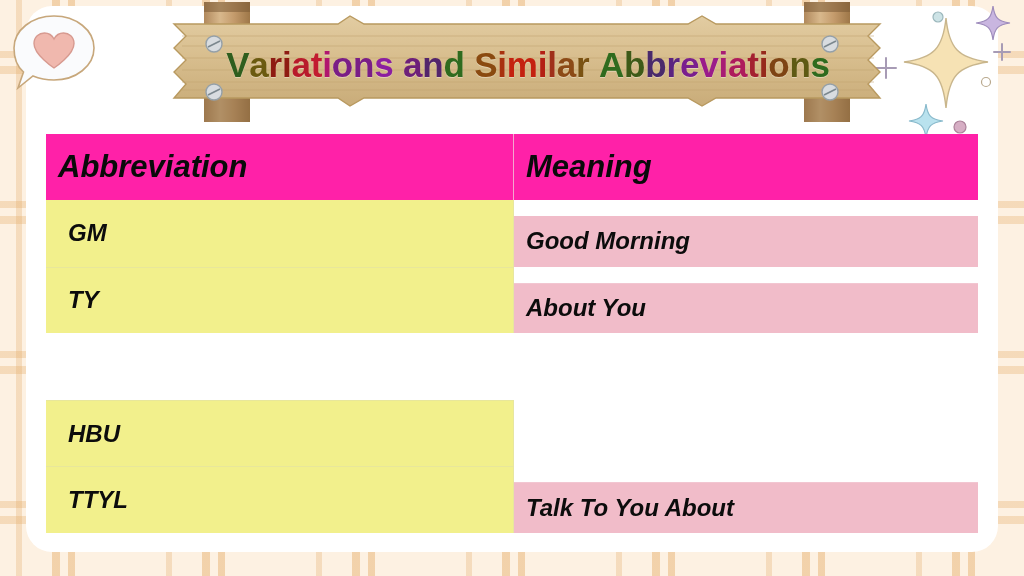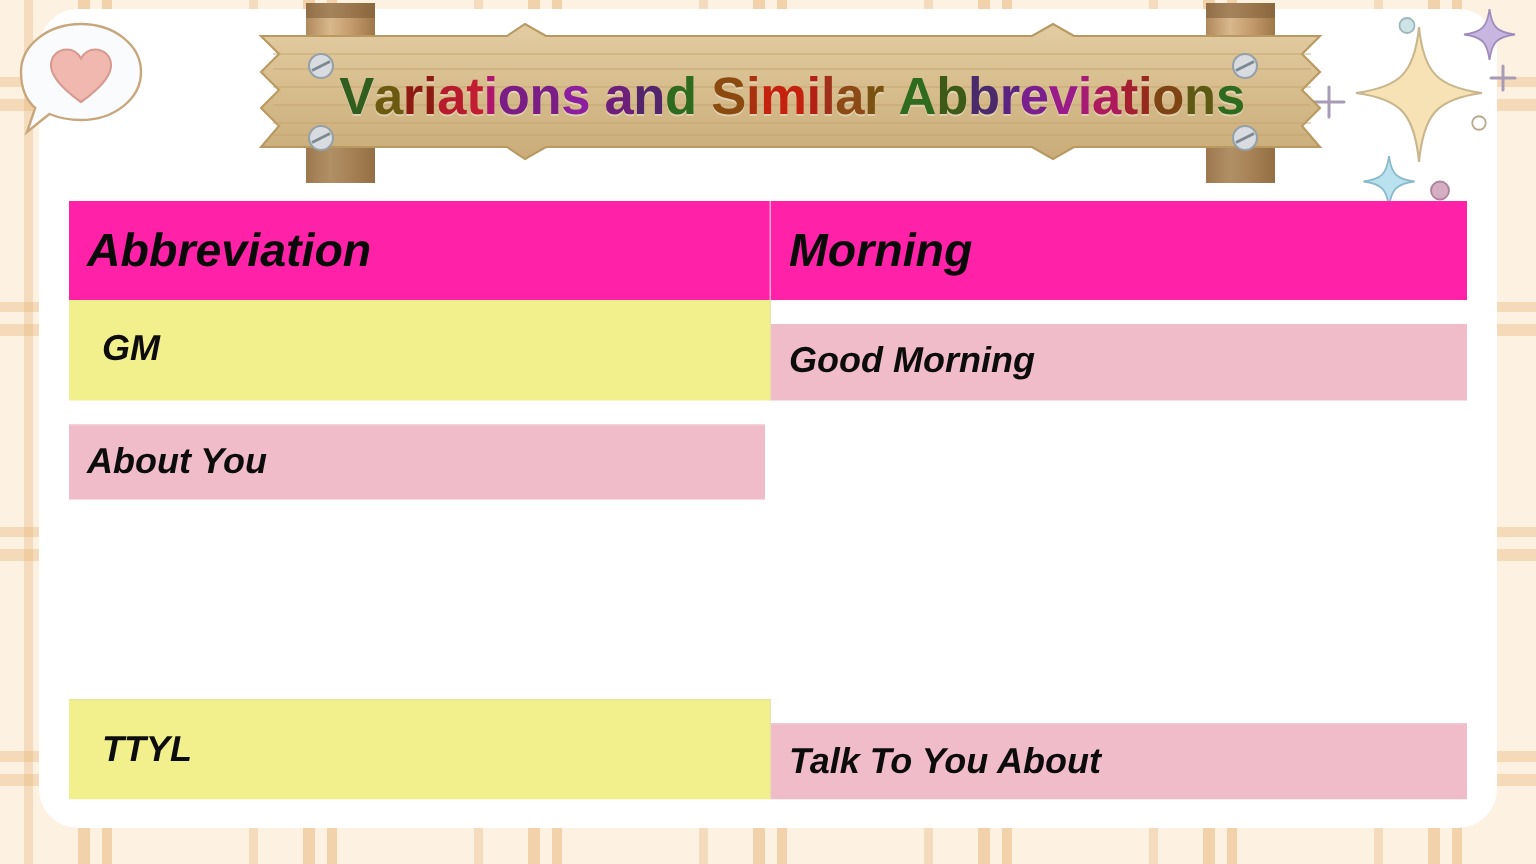--- a/index.html
+++ b/index.html
@@ -166,33 +166,35 @@
         <circle cx="662" cy="90" r="8" fill="#D8DCE0" stroke="#95A0A8" stroke-width="1.4"></circle>
         <line x1="656" y1="93" x2="668" y2="87" stroke="#7C888F" stroke-width="1.8"></line>
       </g>
     </svg>
     <div class="sign-title" id="signTitle"><span style="color: rgb(47, 94, 30);">V</span><span style="color: rgb(107, 90, 16);">a</span><span style="color: rgb(142, 27, 18);">r</span><span style="color: rgb(142, 27, 18);">i</span><span style="color: rgb(184, 27, 43);">a</span><span style="color: rgb(194, 28, 48);">t</span><span style="color: rgb(176, 22, 110);">i</span><span style="color: rgb(122, 30, 134);">o</span><span style="color: rgb(122, 30, 134);">n</span><span style="color: rgb(139, 31, 160);">s</span><span style="color: rgb(0, 0, 0);"> </span><span style="color: rgb(109, 32, 121);">a</span><span style="color: rgb(83, 37, 107);">n</span><span style="color: rgb(47, 107, 30);">d</span><span style="color: rgb(0, 0, 0);"> </span><span style="color: rgb(138, 74, 16);">S</span><span style="color: rgb(168, 50, 15);">i</span><span style="color: rgb(196, 33, 15);">m</span><span style="color: rgb(180, 32, 20);">i</span><span style="color: rgb(160, 48, 26);">l</span><span style="color: rgb(140, 74, 22);">a</span><span style="color: rgb(122, 82, 18);">r</span><span style="color: rgb(0, 0, 0);"> </span><span style="color: rgb(47, 107, 30);">A</span><span style="color: rgb(62, 90, 23);">b</span><span style="color: rgb(74, 42, 107);">b</span><span style="color: rgb(91, 36, 128);">r</span><span style="color: rgb(122, 31, 142);">e</span><span style="color: rgb(154, 28, 138);">v</span><span style="color: rgb(168, 27, 116);">i</span><span style="color: rgb(174, 27, 92);">a</span><span style="color: rgb(164, 32, 48);">t</span><span style="color: rgb(150, 42, 28);">i</span><span style="color: rgb(126, 68, 20);">o</span><span style="color: rgb(94, 90, 20);">n</span><span style="color: rgb(47, 107, 30);">s</span></div>
   </div>
 
   <div id="table">
     <div class="trow thead">
       <div class="tcell c1">Abbreviation</div>
-      <div class="tcell c2">Morning</div>
+      <div class="tcell c2">Meaning</div>
     </div>
     <div id="tbody">
         <div class="trow tbody-row">
           <div class="tcell c1">GM</div>
           <div class="tcell c2">Good Morning</div>
         </div>
         <div class="trow tbody-row">
+          <div class="tcell c1">TY</div>
           <div class="tcell c2">About You</div>
         </div>
         <div class="trow tbody-row">
         </div>
         <div class="trow tbody-row">
+          <div class="tcell c1">HBU</div>
         </div>
         <div class="trow tbody-row">
           <div class="tcell c1">TTYL</div>
           <div class="tcell c2">Talk To You About</div>
         </div>
       </div>
   </div>
 
 </div>
 

